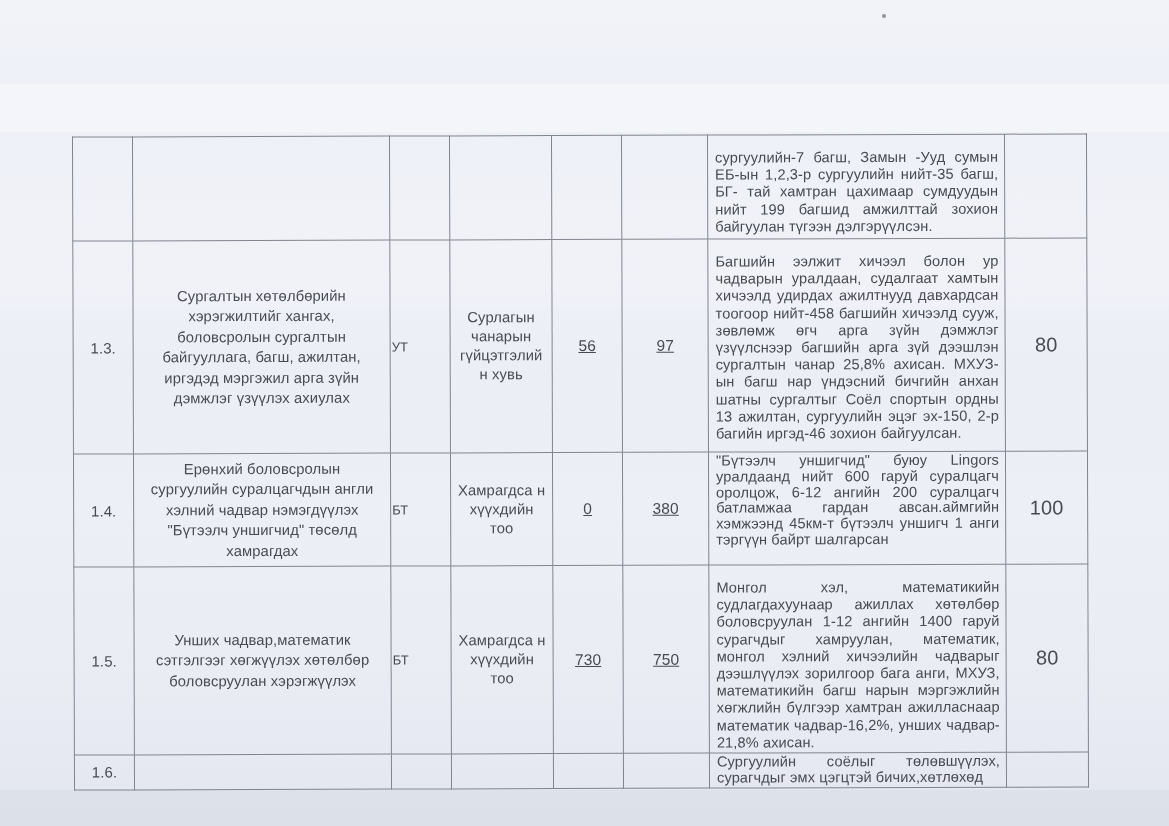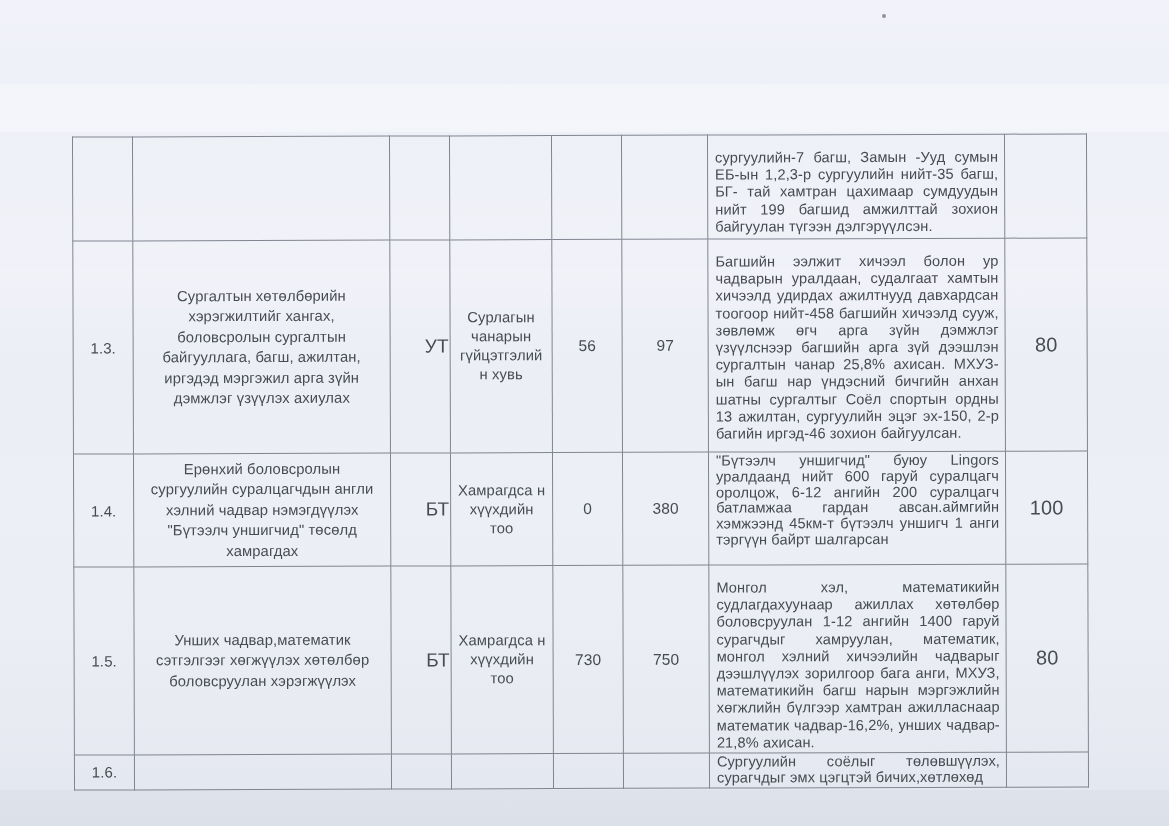--- a/index.html
+++ b/index.html
@@ -74,36 +74,37 @@
   }
   td.cell-objective {
     text-align: center;
     vertical-align: middle;
     padding: 2px 13px;
     line-height: 20.5px;
     font-size: 14.8px;
     margin-left: 36px;
   }
   td.cell-type {
-    text-align: right;
+    text-align: left;
     vertical-align: middle;
-    font-size: 19px;
+    font-size: 13px;
     margin-top: 12px;
   }
   td.cell-indicator {
     text-align: center;
     vertical-align: middle;
     padding: 2px 5px;
     line-height: 19px;
     font-size: 14.8px;
   }
   td.cell-num {
     text-align: center;
     vertical-align: middle;
     font-size: 15.5px;
+    text-decoration: underline;
   }
   td.cell-result {
     text-align: justify;
     text-align-last: left;
     vertical-align: top;
     padding: 14px 6px 1px 7px;
     line-height: 17.2px;
   }
   tr.row-3 td.cell-result { line-height: 15.8px; padding-top: 1px; }
   tr.row-5 td.cell-result { line-height: 16.4px; padding-top: 0; }

